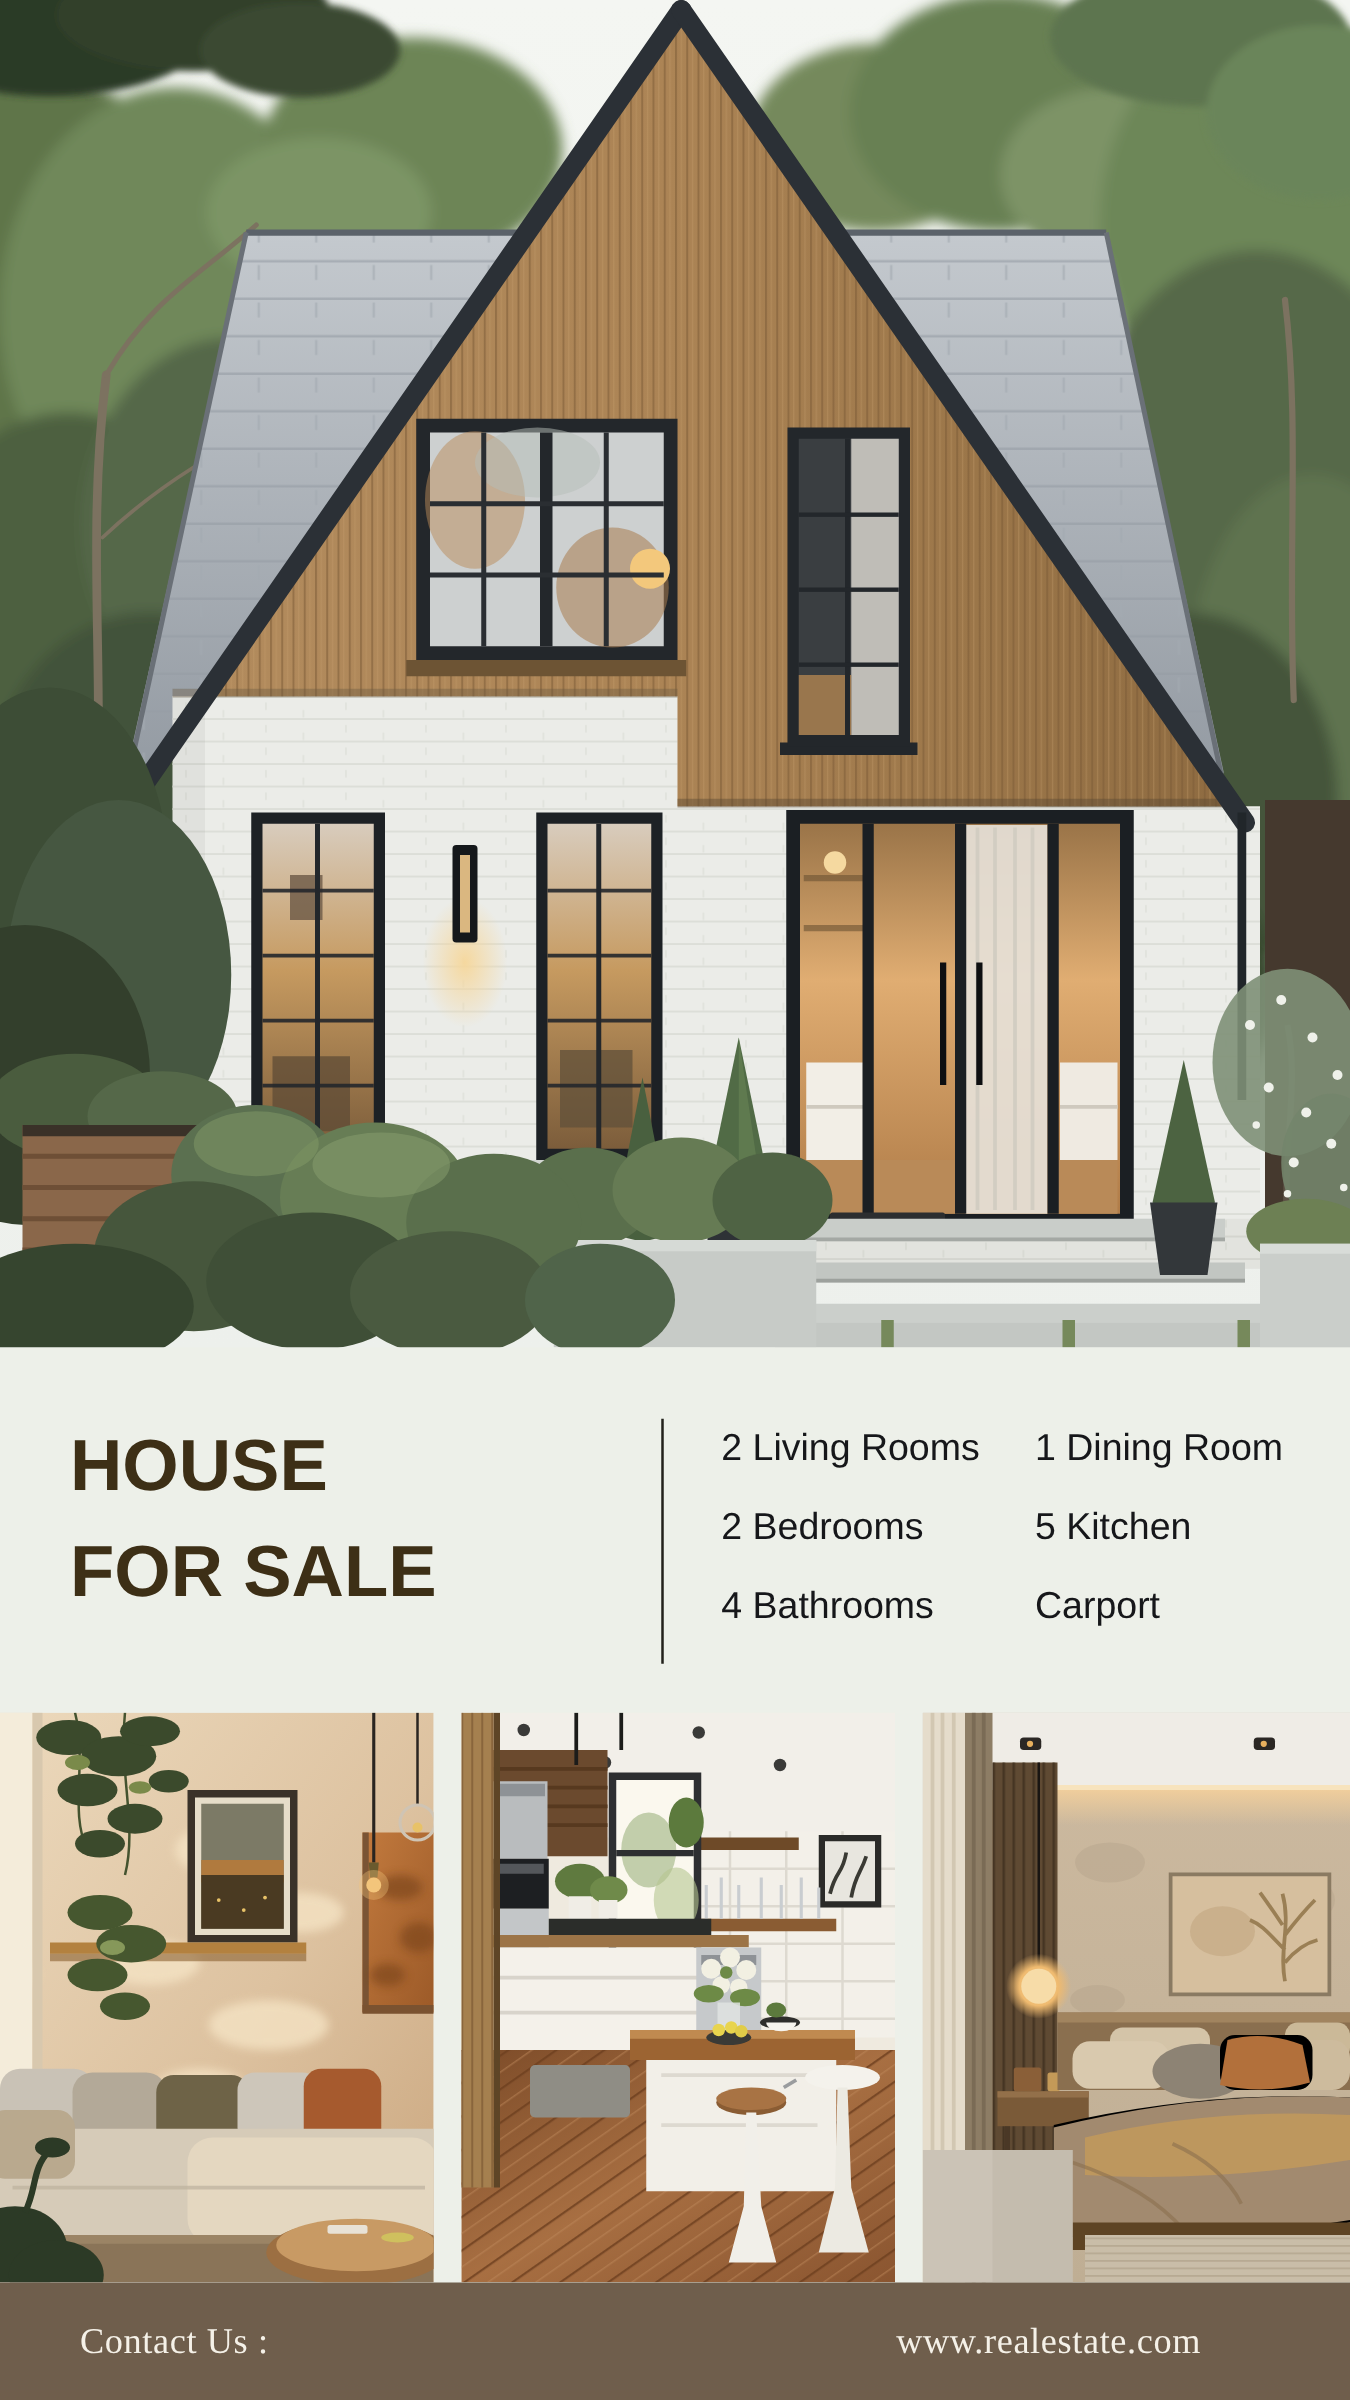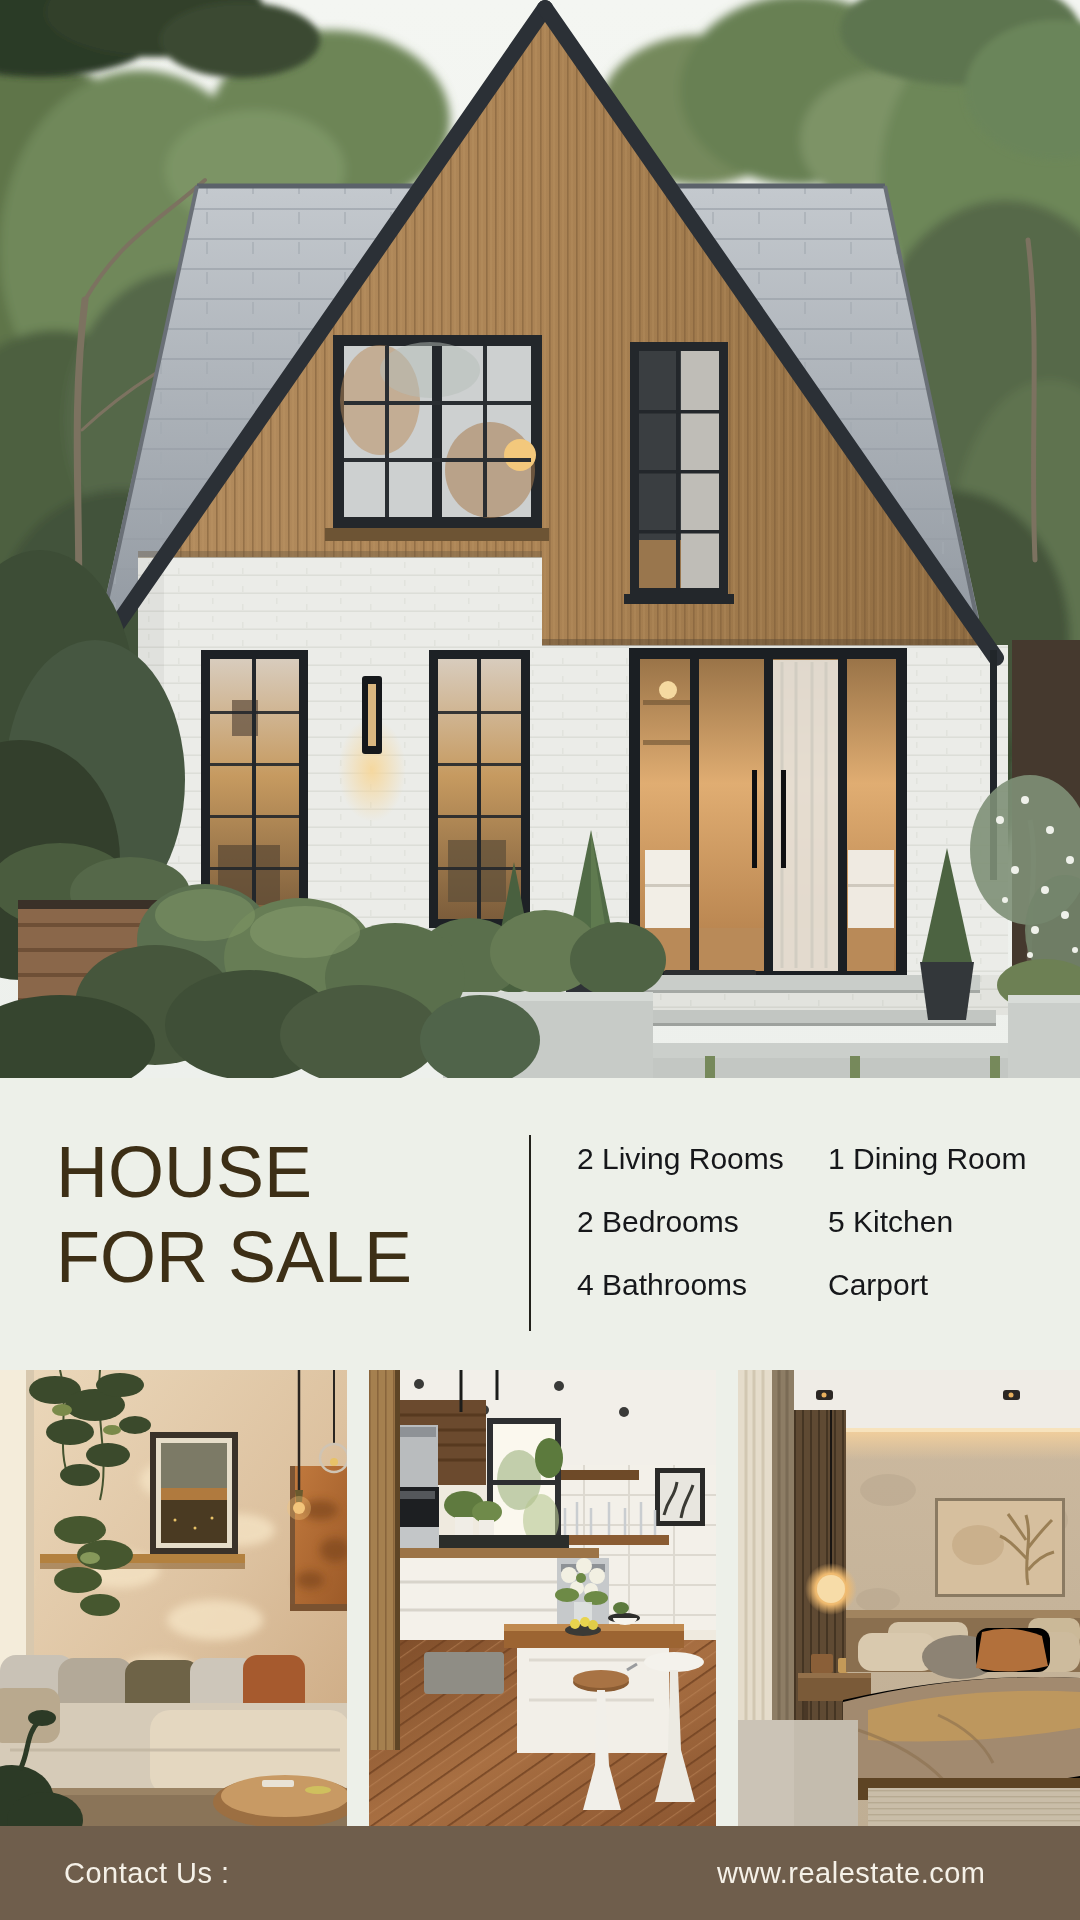--- a/index.html
+++ b/index.html
@@ -3,31 +3,31 @@
 <meta charset="utf-8">
 <style>
   html,body{margin:0;padding:0;}
   body{width:1080px;height:1920px;overflow:hidden;background:#ffffff;
        font-family:"Liberation Sans","DejaVu Sans",sans-serif;}
   .poster{position:relative;width:1080px;height:1920px;background:var(--page_bg,#edf0e9);}
   .hero{position:absolute;left:0;top:0;width:1080px;height:1078px;overflow:hidden;}
   .hero svg{display:block;}
   
   .info{position:absolute;left:0;top:1078px;width:1080px;height:292px;background:var(--page_bg,#edf0e9);}
-  .title{position:absolute;left:56px;top:52px;font-size:72px;line-height:85px;font-weight:400;
+  .title{position:absolute;left:56px;top:52px;font-size:58px;line-height:85px;font-weight:700;
          letter-spacing:0px;color:var(--title_color,#3d2f16);white-space:pre-line;}
   .divider{position:absolute;left:529px;top:57px;width:2px;height:196px;background:var(--divider_color,#22211b);}
   .features{position:absolute;left:577px;top:66px;display:grid;grid-template-columns:251px auto;
             row-gap:33px;font-size:30px;line-height:30px;font-weight:400;color:var(--feature_color,#16171a);}
   
   .gallery{position:absolute;left:0;top:1370px;width:1080px;height:456px;display:flex;gap:22px;}
   .shot{height:456px;overflow:hidden;flex:none;}
   .shot svg{display:block;}
   
-  .footer{position:absolute;left:0;top:1826px;width:1080px;height:94px;background:var(--footer_bg,#6f5e4c);}
+  .footer{position:absolute;left:0;top:1826px;width:1080px;height:94px;background:var(--footer_bg,#6f5e4c);font-family:Liberation Serif, serif;}
   .footer span{position:absolute;top:0;height:94px;line-height:94px;font-size:29px;letter-spacing:.5px;
                color:var(--footer_text,#f5f1e8);}
   .f-label{left:64px;}
   .f-phone{left:268px;}
   .f-site{left:717px;}
 </style>
 </head>
 <body>
 
 <div class="poster">

